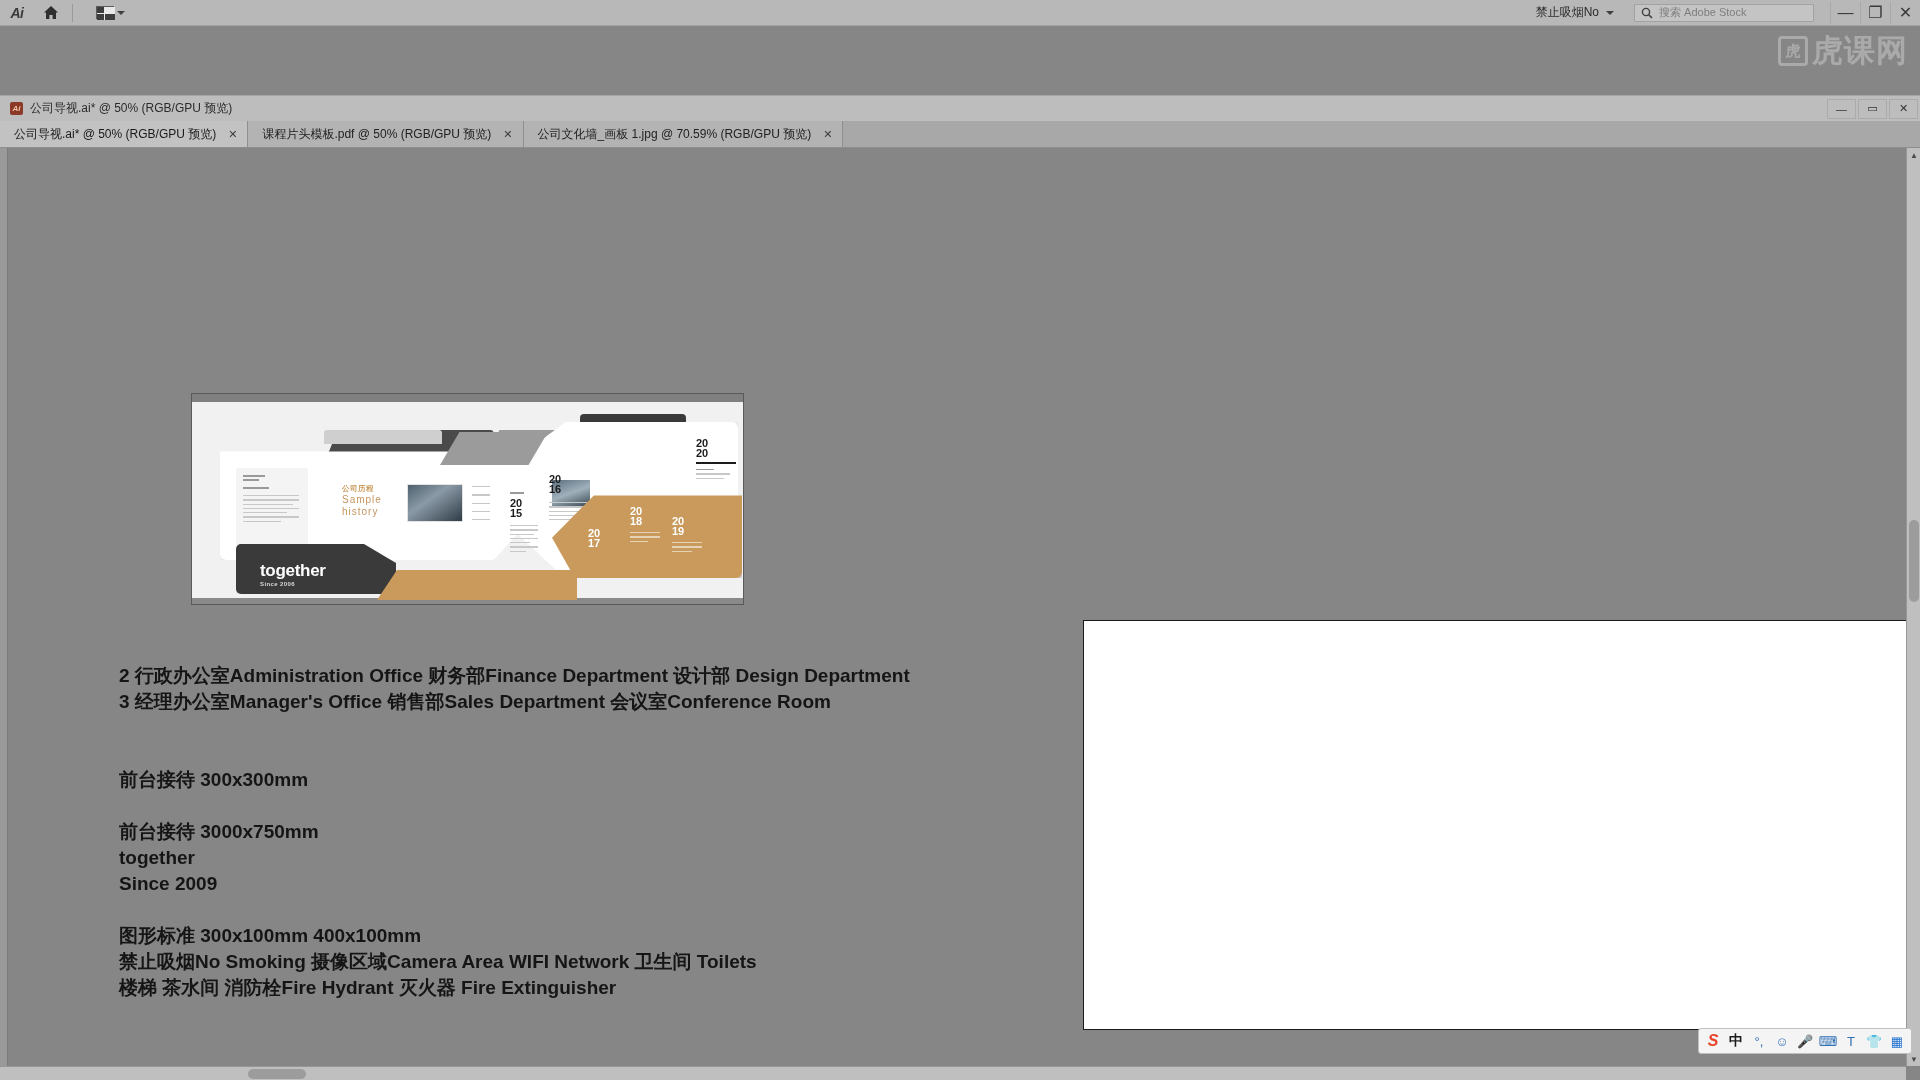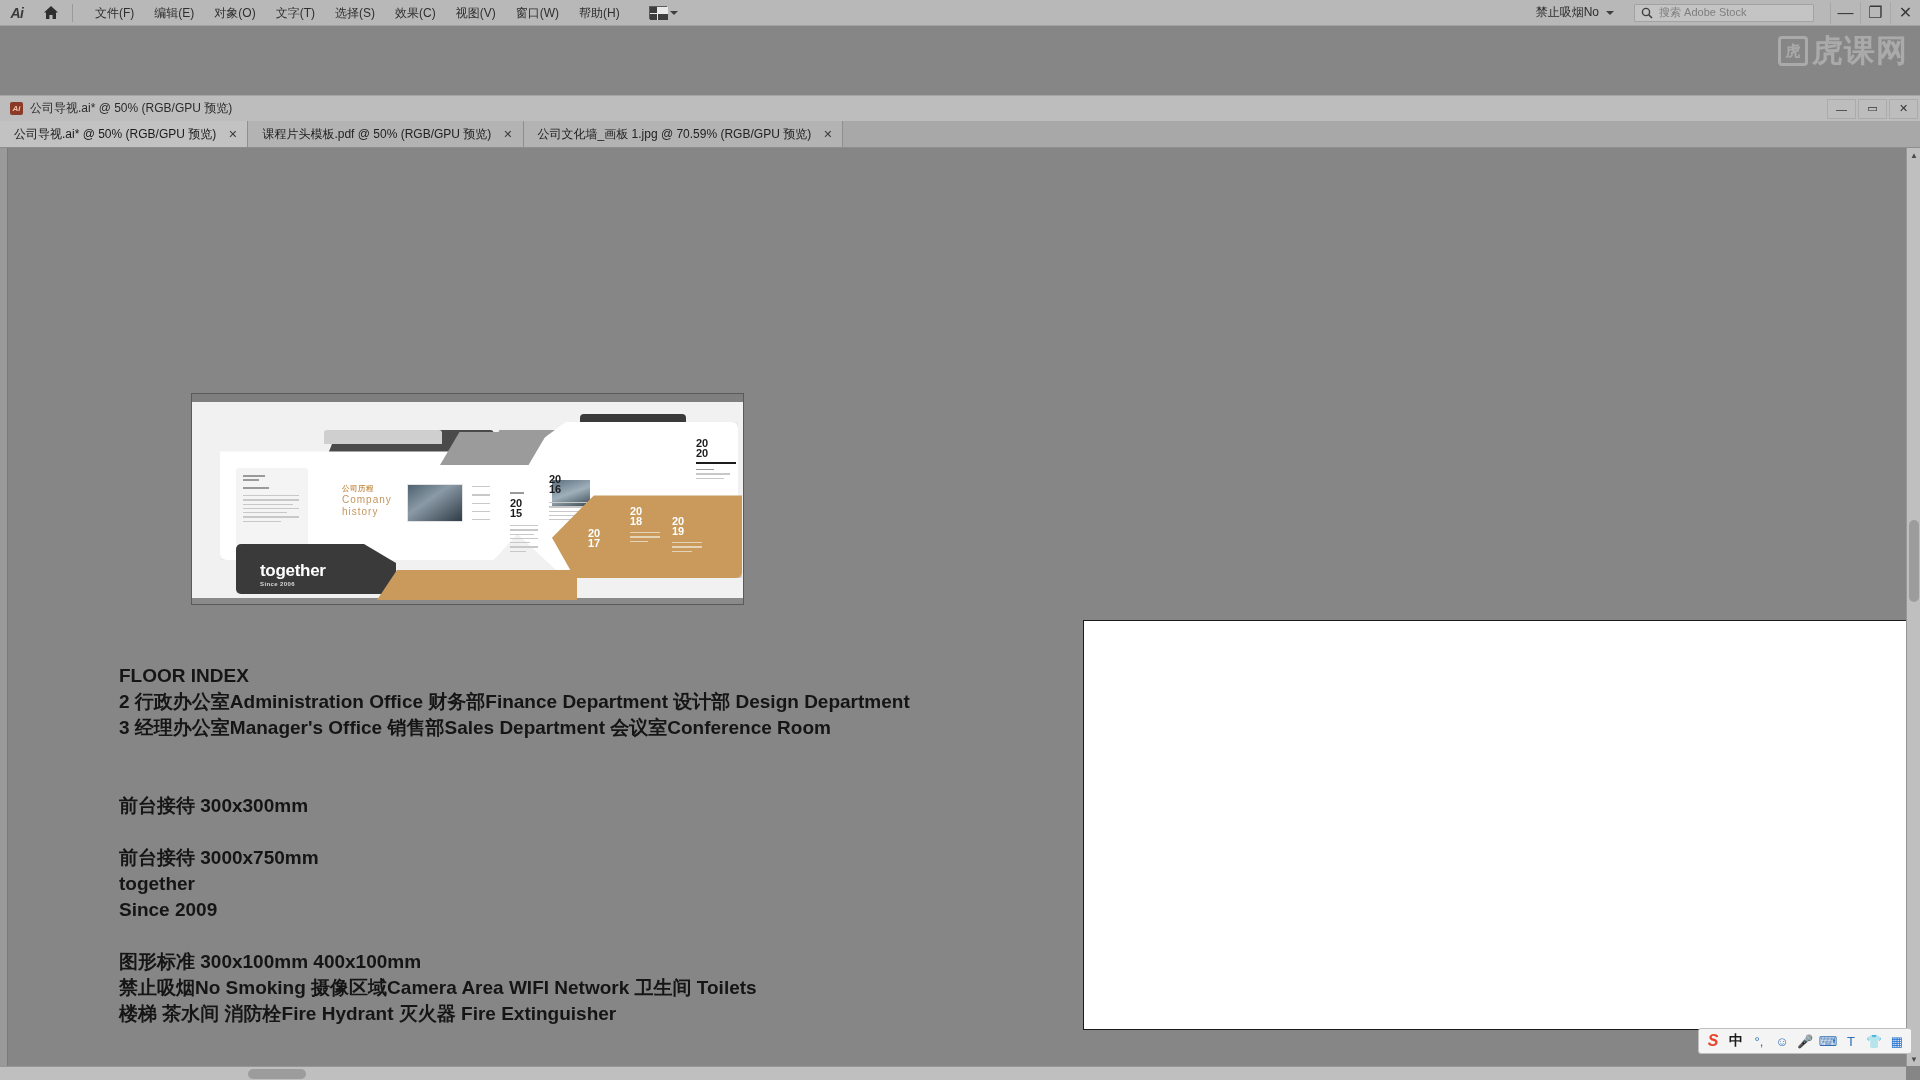--- a/index.html
+++ b/index.html
@@ -226,31 +226,20 @@
 
   <div class="menubar">
     <div class="ai-logo">Ai</div>
     <div class="home-btn">
       <svg width="16" height="15" viewBox="0 0 16 15" aria-hidden="true">
         <path d="M8 1 L15 7.5 L13 7.5 L13 14 L9.6 14 L9.6 10 L6.4 10 L6.4 14 L3 14 L3 7.5 L1 7.5 Z" fill="#2f2f2f"></path>
       </svg>
     </div>
     <div class="mb-sep"></div>
 
-    <div class="menu-items">
-      <div class="menu-item">文件(F)</div>
-      <div class="menu-item">编辑(E)</div>
-      <div class="menu-item">对象(O)</div>
-      <div class="menu-item">文字(T)</div>
-      <div class="menu-item">选择(S)</div>
-      <div class="menu-item">效果(C)</div>
-      <div class="menu-item">视图(V)</div>
-      <div class="menu-item">窗口(W)</div>
-      <div class="menu-item">帮助(H)</div>
-    </div>
 
     <div class="arrange-btn">
       <span class="arrange-glyph">
         <i class="dk"></i>
           <i></i>
           <i></i>
         <i></i>
           <i></i>
           <i></i>
         <i class="dk"></i>
@@ -345,21 +334,21 @@
           <div class="fakeline" style="width:56px;margin-bottom:3px;"></div>
           <div class="fakeline" style="width:50px;margin-bottom:3px;"></div>
           <div class="fakeline" style="width:56px;margin-bottom:3px;"></div>
           <div class="fakeline" style="width:44px;margin-bottom:3px;"></div>
           <div class="fakeline" style="width:56px;margin-bottom:3px;"></div>
           <div class="fakeline" style="width:38px;margin-bottom:3px;"></div>
         </div>
 
         <div class="wp" style="left:150px; top:90px; width:70px;">
           <div class="hist-title-cn">公司历程</div>
-          <div class="hist-title-en">Company</div>
+          <div class="hist-title-en">Sample</div>
           <div class="hist-title-en">history</div>
         </div>
 
         <div class="wp photo a" style="left:215px; top:90px; width:56px; height:38px; border:1px solid #e3e3e3;"></div>
 
         <div class="wp" style="left:280px; top:92px; width:22px;">
           <div class="fakeline" style="width:18px;margin-bottom:7px;"></div>
           <div class="fakeline" style="width:18px;margin-bottom:7px;"></div>
           <div class="fakeline" style="width:18px;margin-bottom:7px;"></div>
           <div class="fakeline" style="width:18px;margin-bottom:7px;"></div>
@@ -439,21 +428,20 @@
         <div class="wp" style="left:68px; top:167px;">
           <div class="togetherTxt">together</div>
           <div class="sinceTxt">Since 2006</div>
         </div>
 
         <div class="wp w-gold" style="left:185px; top:176px; width:200px; height:30px; clip-path: polygon(10% 0, 100% 0, 100% 100%, 0 100%);"></div>
       </div>
     </div>
 
     <div class="text-layer">
-      <div class="tline">FLOOR INDEX</div>
       <div class="tline">2 行政办公室Administration Office 财务部Finance Department 设计部 Design Department</div>
       <div class="tline">3 经理办公室Manager's Office 销售部Sales Department 会议室Conference Room</div>
       <div class="tspace"></div>
       <div class="tspace"></div>
       <div class="tline">前台接待 300x300mm</div>
       <div class="tspace"></div>
       <div class="tline">前台接待 3000x750mm</div>
       <div class="tline">together</div>
       <div class="tline">Since 2009</div>
       <div class="tspace"></div>

